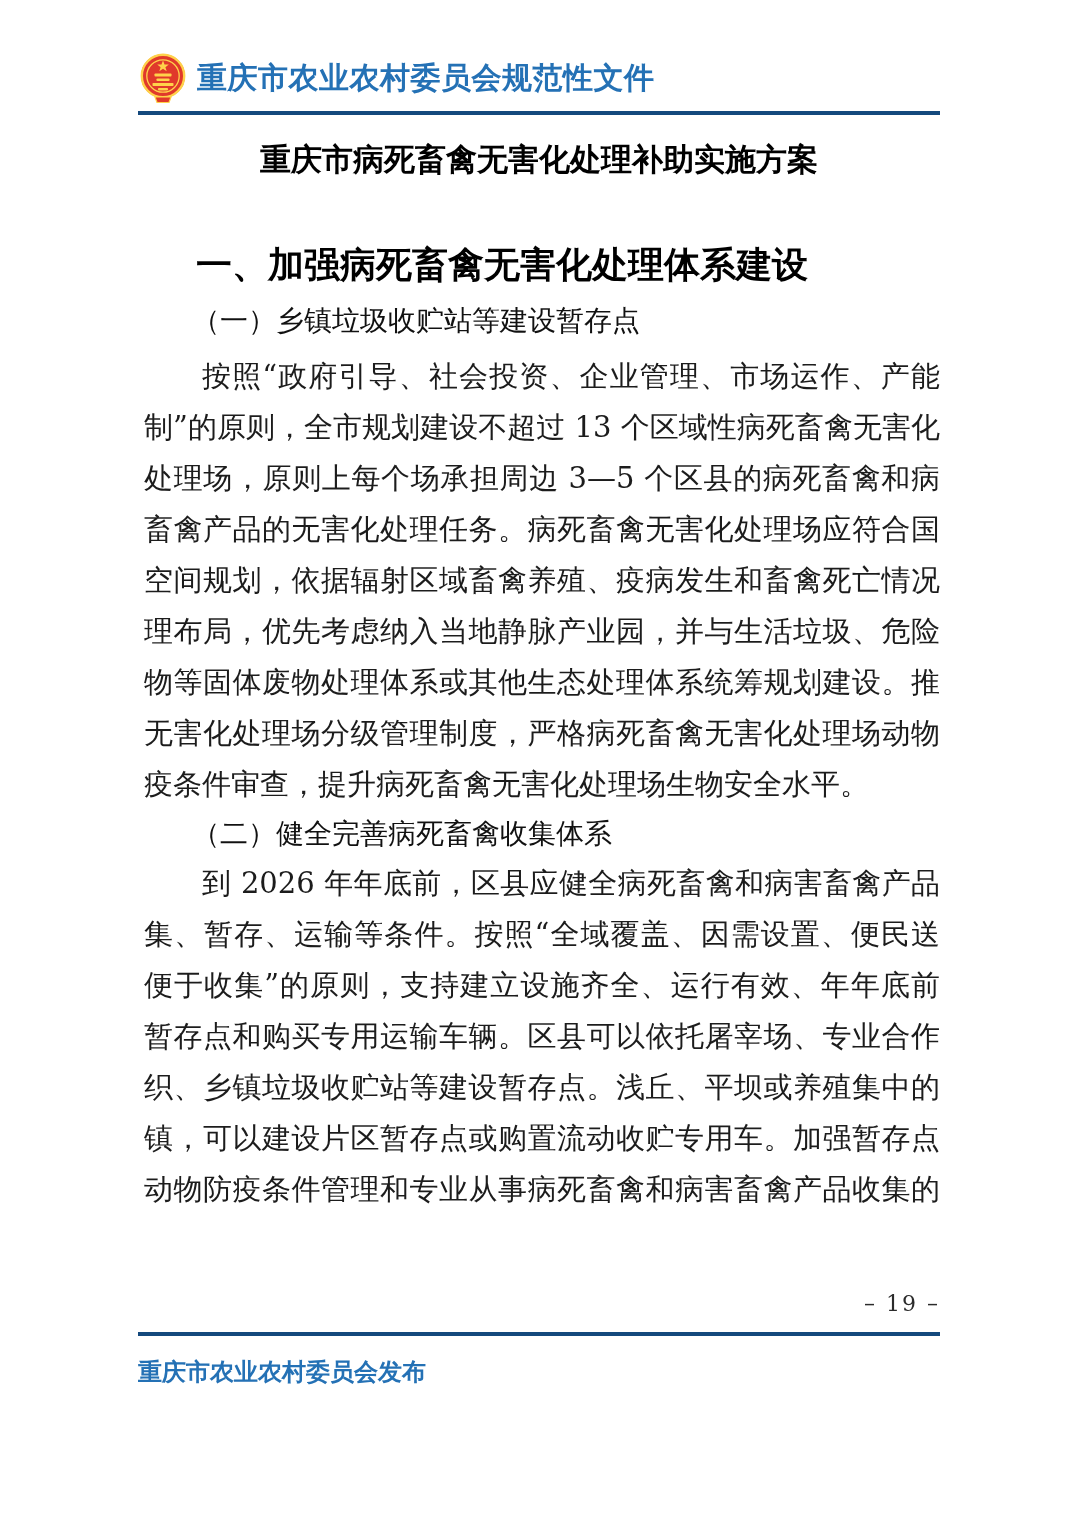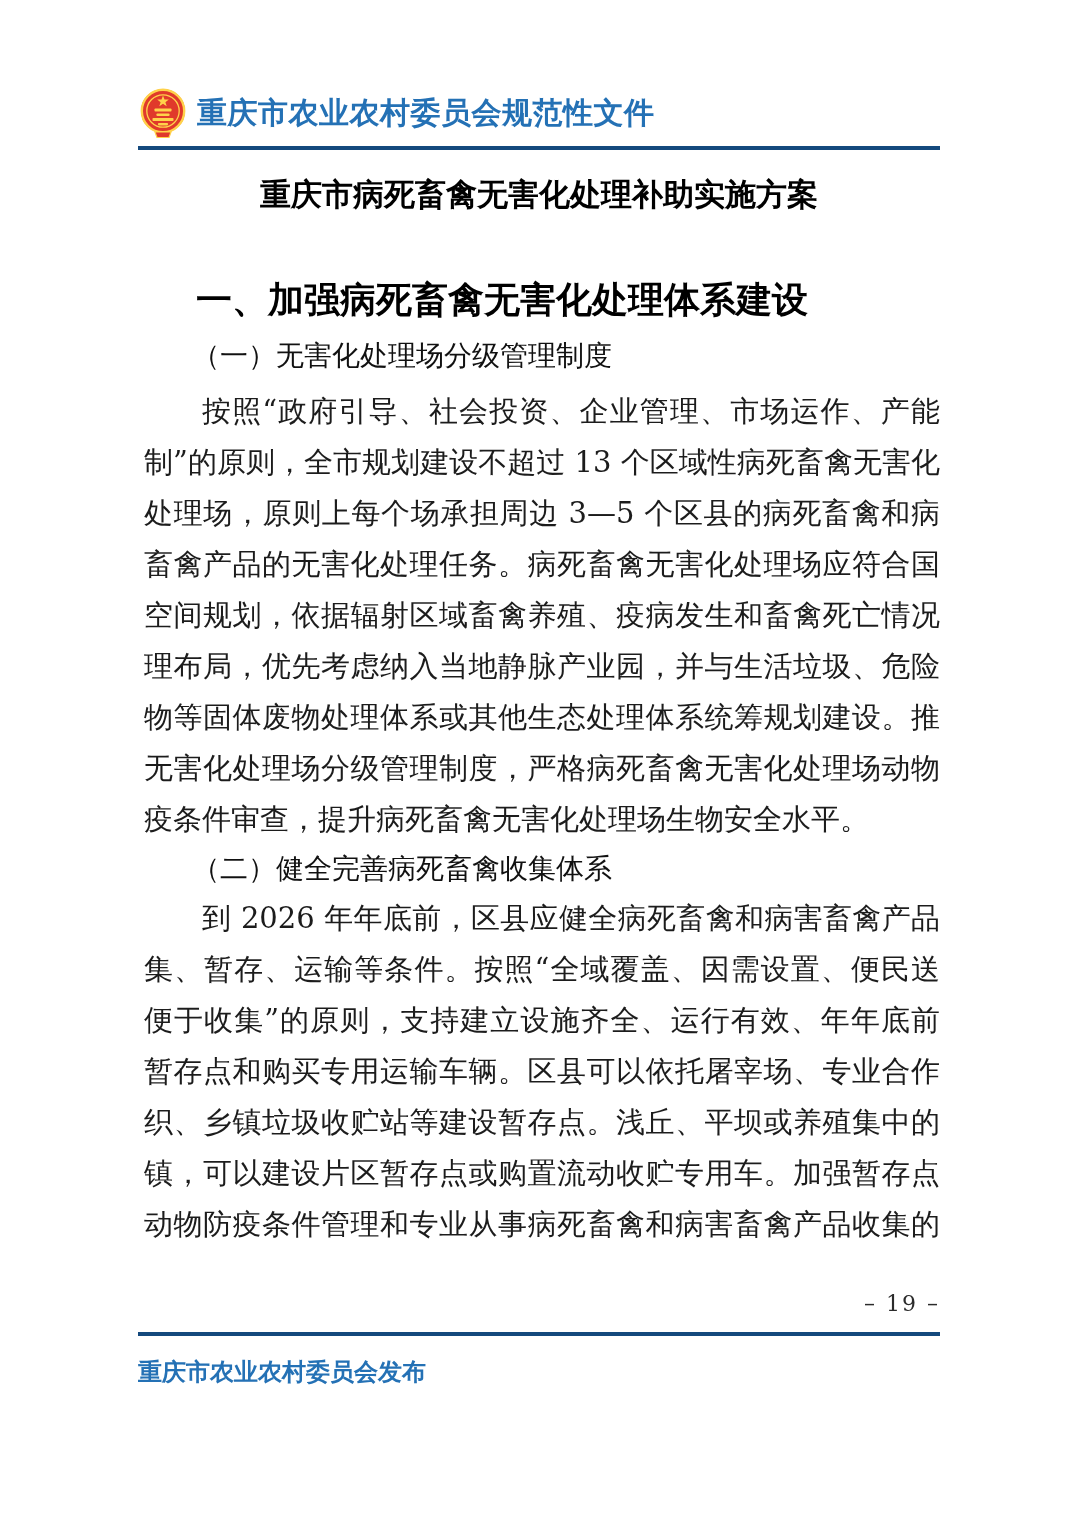--- a/index.html
+++ b/index.html
@@ -13,21 +13,21 @@
     color: #1c1c1c;
   }
   .content {
     position: absolute;
     left: 138px;
     top: 0;
     width: 802px;
   }
   
   .header-row {
-    padding-top: 87px;
+    padding-top: 52px;
     display: flex;
     align-items: center;
     gap: 9px;
   }
   .emblem {
     width: 50px;
     height: 52px;
     flex: 0 0 auto;
   }
   .header-label {
@@ -131,21 +131,21 @@
         <path d="M17 45 L33 45 L31 50.5 L19 50.5 Z" fill="var(--emblem-red)" stroke="var(--emblem-gold)" stroke-width="1.2"></path>
       </svg>
       <div class="header-label">重庆市农业农村委员会规范性文件</div>
     </div>
     <div class="rule"></div>
 
     <div class="doc-title">重庆市病死畜禽无害化处理补助实施方案</div>
 
     <div class="section-heading">一、加强病死畜禽无害化处理体系建设</div>
 
-    <div class="subsection-heading">（一）无害化处理场分级管理制度</div>
+    <div class="subsection-heading">（一）乡镇垃圾收贮站等建设暂存点</div>
     <div class="paragraph">
         <div class="line first">按照“政府引导、社会投资、企业管理、市场运作、产能控</div>
         <div class="line">制”的原则，全市规划建设不超过 13 个区域性病死畜禽无害化</div>
         <div class="line">处理场，原则上每个场承担周边 3—5 个区县的病死畜禽和病害</div>
         <div class="line">畜禽产品的无害化处理任务。病死畜禽无害化处理场应符合国土</div>
         <div class="line">空间规划，依据辐射区域畜禽养殖、疫病发生和畜禽死亡情况合</div>
         <div class="line">理布局，优先考虑纳入当地静脉产业园，并与生活垃圾、危险废</div>
         <div class="line">物等固体废物处理体系或其他生态处理体系统筹规划建设。推行</div>
         <div class="line">无害化处理场分级管理制度，严格病死畜禽无害化处理场动物防</div>
         <div class="line no-stretch">疫条件审查，提升病死畜禽无害化处理场生物安全水平。</div>

